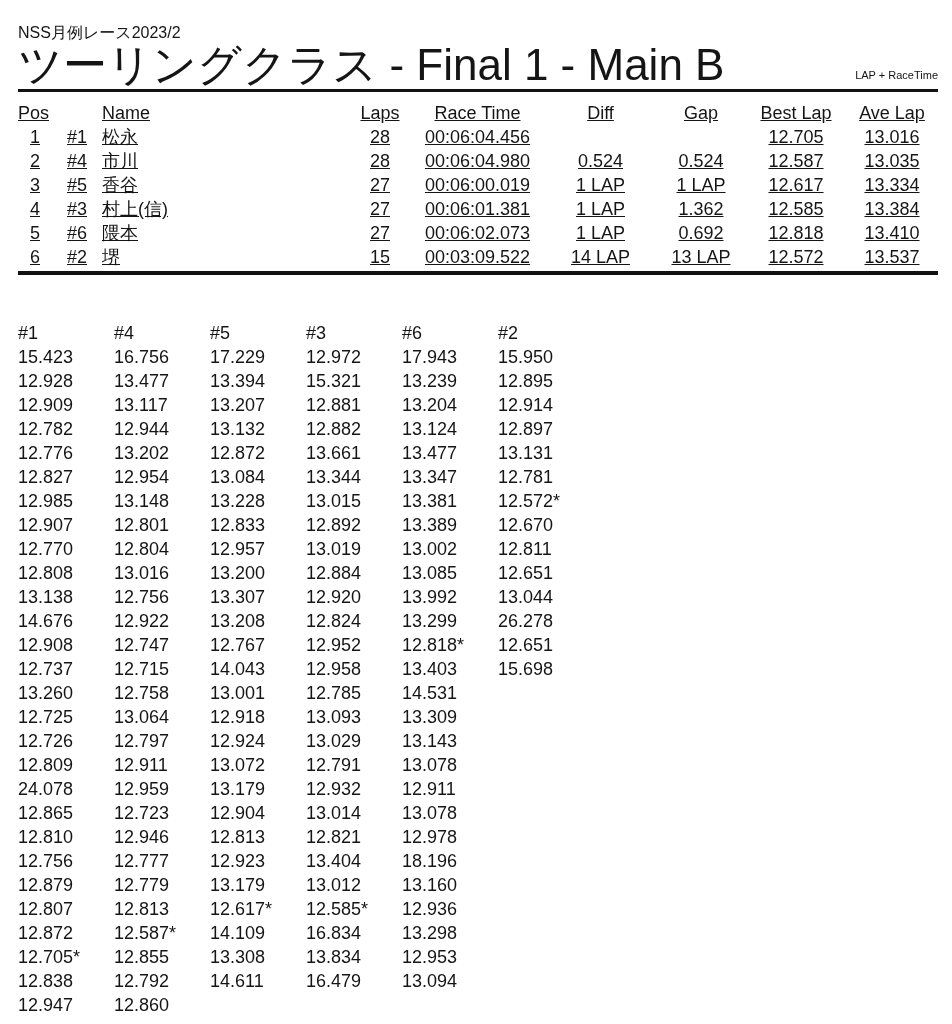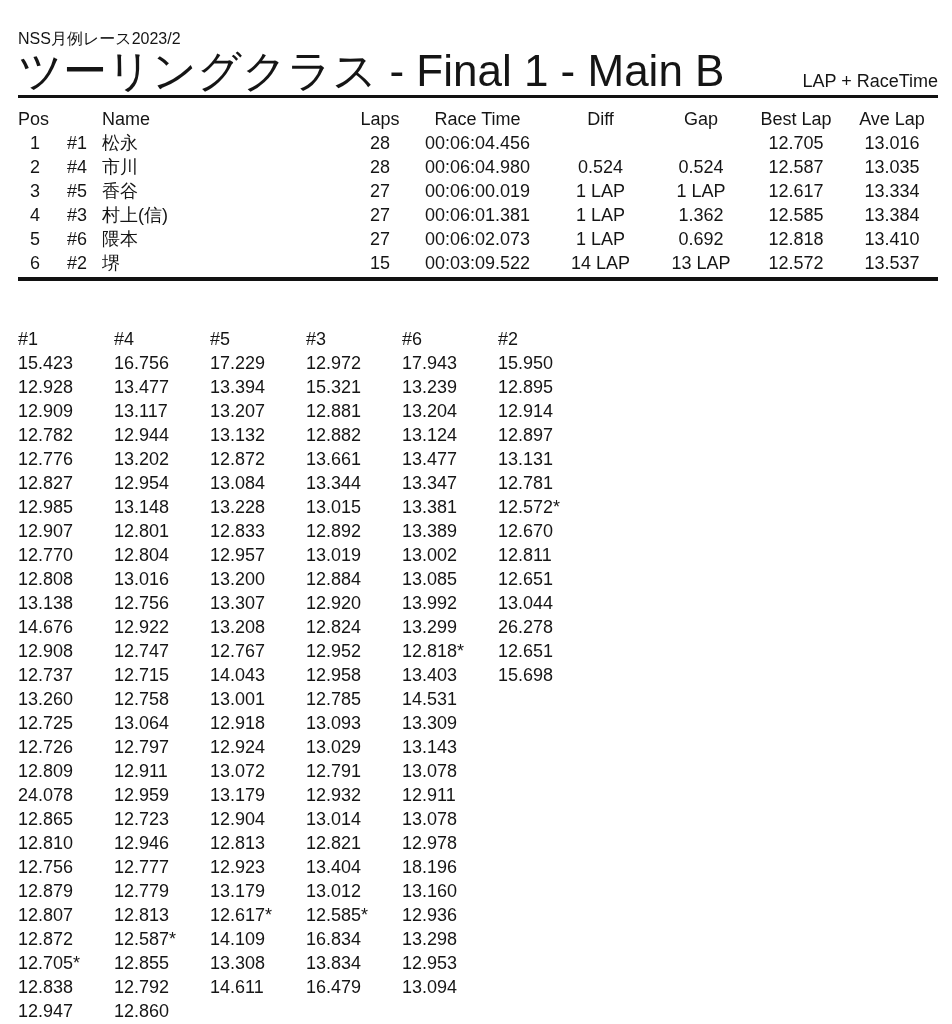--- a/index.html
+++ b/index.html
@@ -8,61 +8,62 @@
     background: #ffffff;
   }
   body {
     width: 952px;
     height: 1024px;
     overflow: hidden;
     color: #151515;
     font-family: "Liberation Sans", "DejaVu Sans", sans-serif;
   }
   .sheet {
-    padding: 22px 14px 0 18px;
+    padding: 16px 14px 0 18px;
   }
   .subtitle {
     font-size: 16px;
     line-height: 20px;
     margin-top: 7px;
   }
   .title-row {
     display: flex;
     justify-content: space-between;
     align-items: flex-end;
     margin-top: 1px;
   }
   .title {
     font-size: 44px;
     line-height: 42px;
     font-weight: 400;
     white-space: nowrap;
   }
   .note {
-    font-size: 18px;
+    font-size: 11px;
     line-height: 18px;
     padding-bottom: 2px;
     white-space: nowrap;
   }
   .rule-top {
     border: none;
     border-top: 3px solid #121212;
     margin: 3px 0 0 0;
   }
   .rule-bottom {
     border: none;
     border-top: 4px solid #121212;
     margin: 2px 0 0 0;
   }
   table.results {
     border-collapse: collapse;
     table-layout: fixed;
     width: 920px;
     margin-top: 9px;
     font-size: 18px;
+    text-decoration: underline;
   }
   table.results th,
   table.results td {
     padding: 0;
     font-weight: 400;
     line-height: 24px;
     white-space: nowrap;
     overflow: hidden;
   }
   .col-pos      { width: 34px;  }

